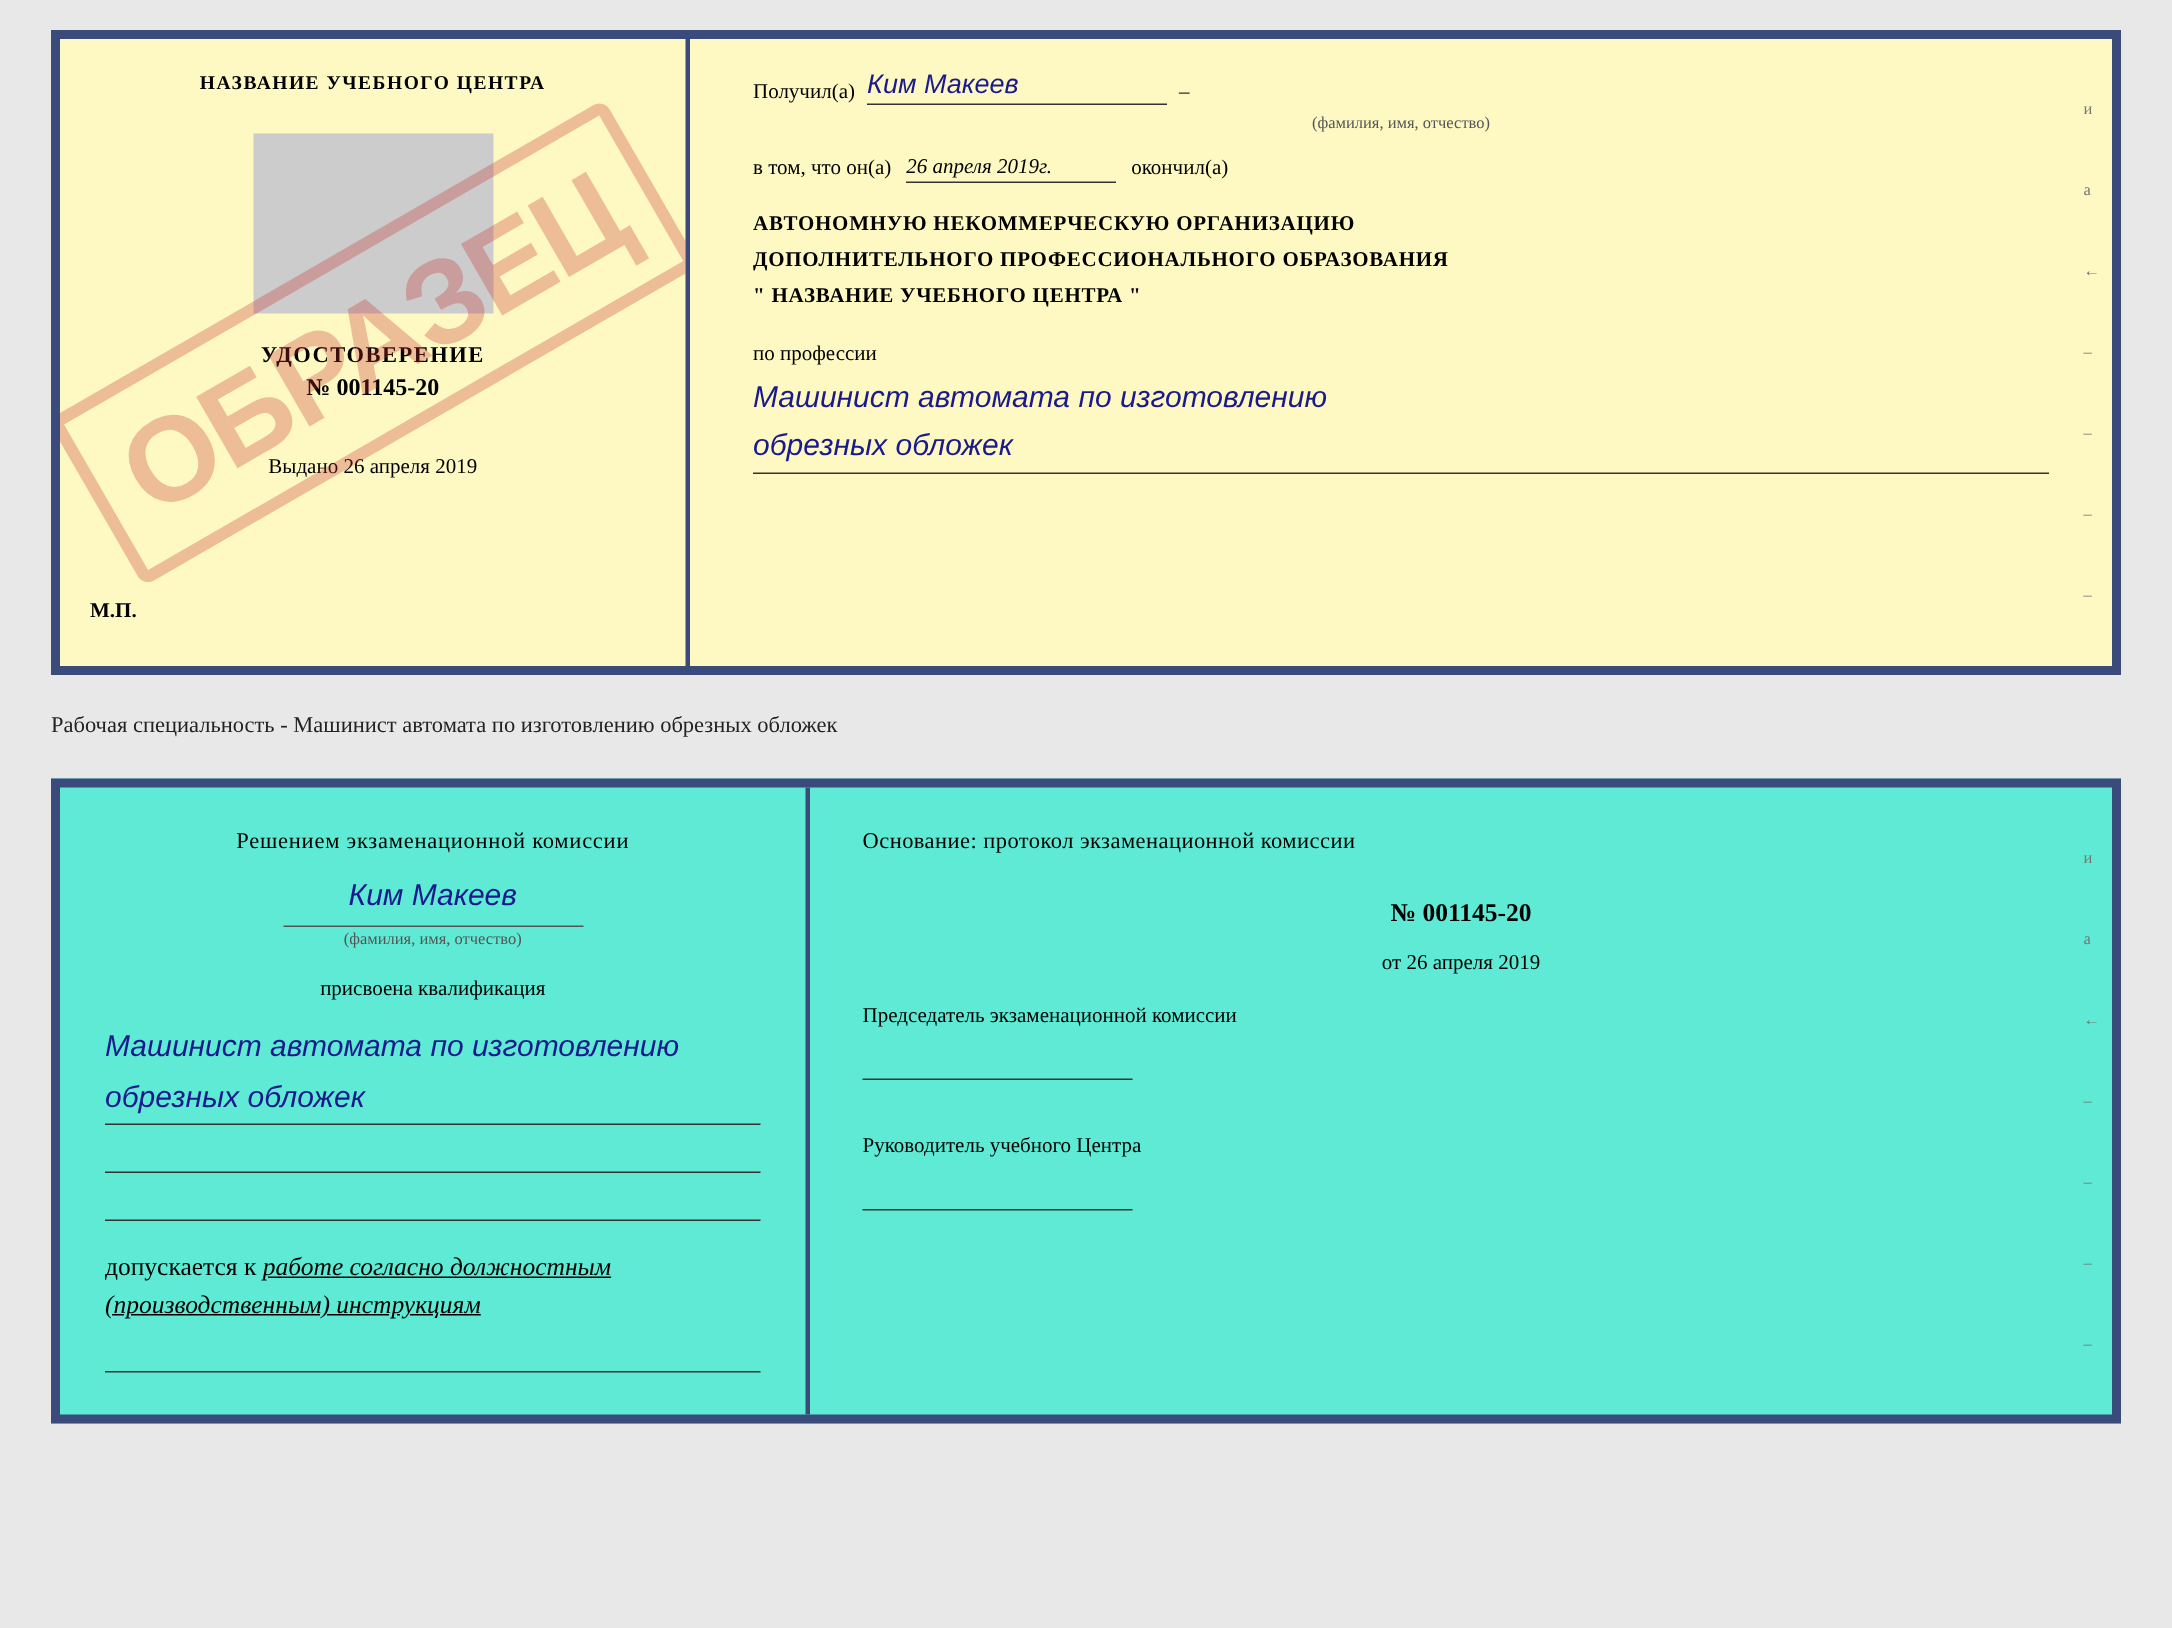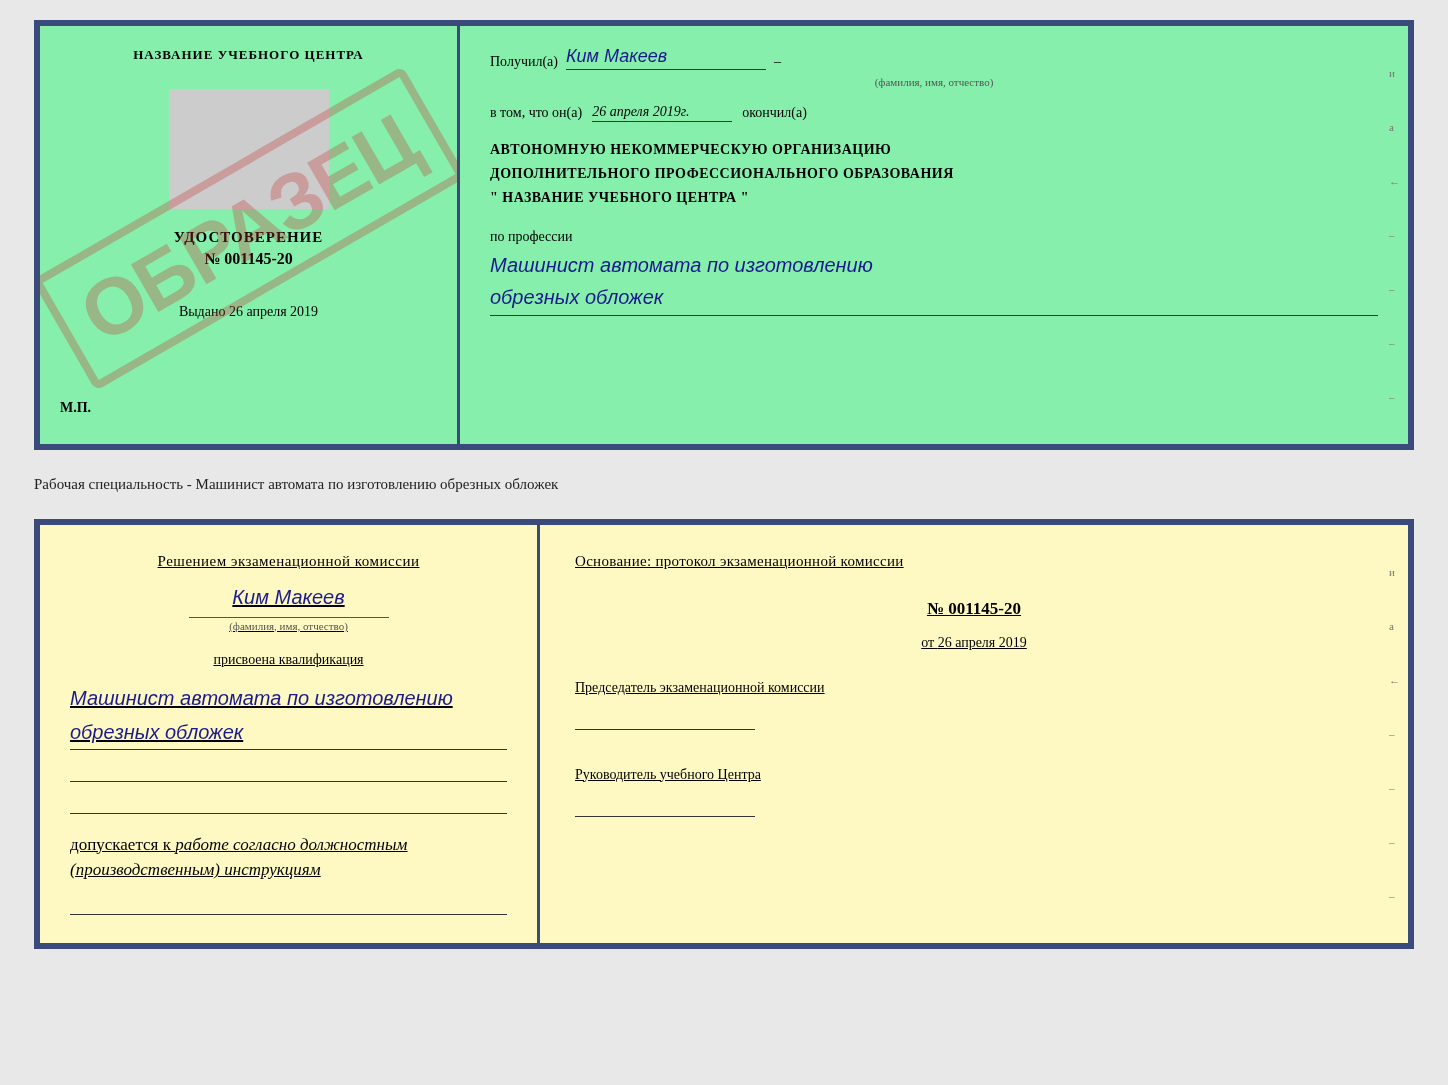--- a/index.html
+++ b/index.html
@@ -12,40 +12,40 @@
       flex-direction: column;
       align-items: center;
       padding: 20px;
       gap: 18px;
     }
 
     
     .document-top {
       display: flex;
       width: 1380px;
-      background: #86efac;
+      background: #fef9c3;
       border: 6px solid #3a4a7a;
       position: relative;
       min-height: 430px;
     }
 
     .doc-left {
       width: 420px;
       border-right: 3px solid #3a4a7a;
       padding: 20px;
       display: flex;
       flex-direction: column;
       align-items: center;
       position: relative;
       overflow: hidden;
     }
 
     .doc-right {
       flex: 1;
-      padding: 20px 30px;
+      padding: 20px 42px;
       position: relative;
     }
 
     
     .school-name-top {
       font-size: 13px;
       text-align: center;
       font-weight: bold;
       letter-spacing: 1px;
       text-transform: uppercase;
@@ -192,24 +192,23 @@
       color: #222;
       text-align: left;
       padding: 8px 0;
       width: 1380px;
     }
 
     
     .document-bottom {
       display: flex;
       width: 1380px;
-      background: #fef9c3;
+      background: #5eead4;
       border: 6px solid #3a4a7a;
       min-height: 430px;
-      text-decoration: underline;
     }
 
     .doc-bottom-left {
       width: 500px;
       border-right: 3px solid #3a4a7a;
       padding: 25px 30px;
       display: flex;
       flex-direction: column;
       gap: 8px;
     }
@@ -295,21 +294,20 @@
       text-align: center;
       margin-top: 10px;
     }
 
     .protocol-date {
       font-size: 14px;
       text-align: center;
     }
 
     .predsedatel-block {
-      margin-top: 10px;
     }
 
     .predsedatel-label {
       font-size: 14px;
       line-height: 1.5;
     }
 
     .sign-line {
       border-bottom: 1px solid #333;
       width: 180px;

